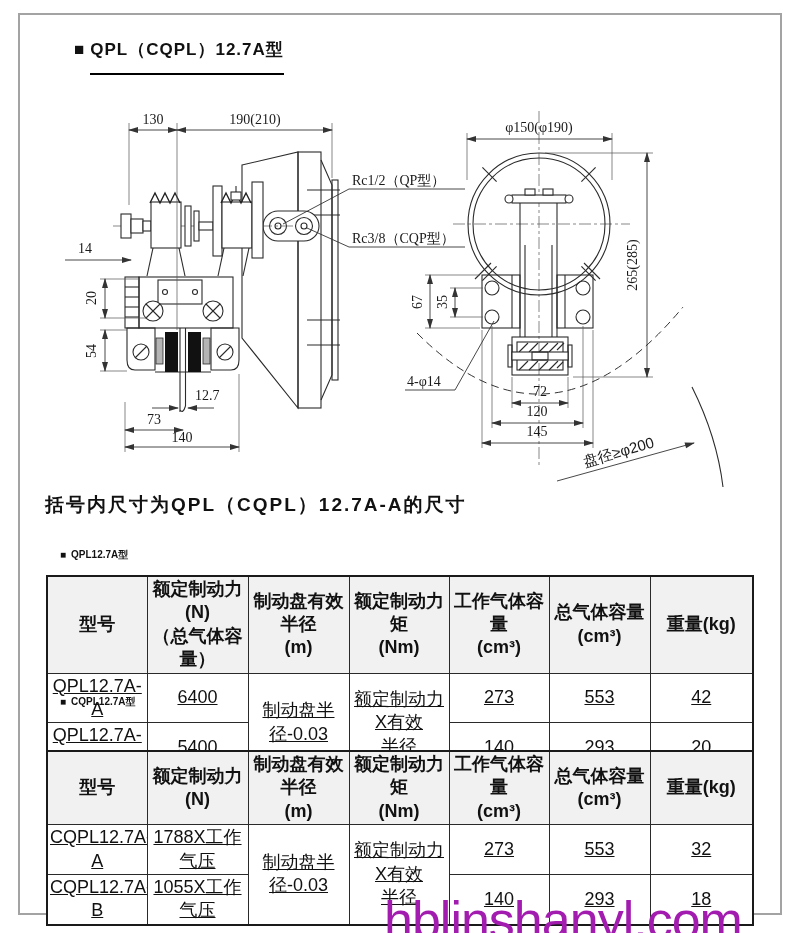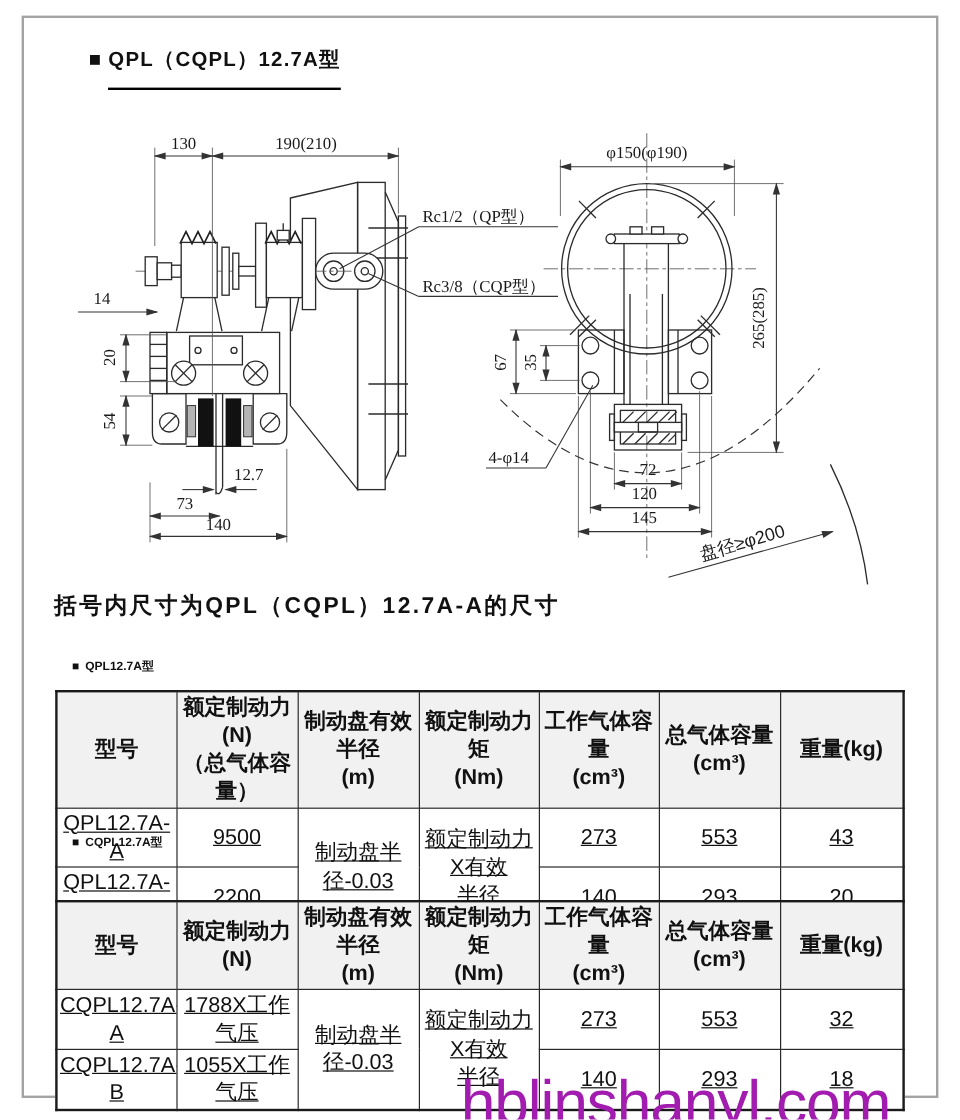--- a/index.html
+++ b/index.html
@@ -321,33 +321,33 @@
           <span class="l">总气体容量</span>
           <span class="l">(cm³)</span>
         </th>
     <th>
           <span class="l">重量(kg)</span>
           <span class="l"></span>
         </th>
   </tr>
   <tr>
     <td>QPL12.7A-A</td>
-    <td>9500</td>
+    <td>6400</td>
     <td rowspan="2">制动盘半径-0.03</td>
     <td rowspan="2">
           <span class="l">额定制动力X有效</span>
           <span class="l">半径</span>
         </td>
     <td>273</td>
     <td>553</td>
-    <td>43</td>
+    <td>42</td>
   </tr>
   <tr>
     <td>QPL12.7A-B</td>
-    <td>2200</td>
+    <td>5400</td>
     <td>140</td>
     <td>293</td>
     <td>20</td>
   </tr>
 </tbody>
   </table>
 
 <div class="sec" style="left:60px;top:695px;">
   <span class="bullet">■</span><span>CQPL12.7A型</span>
 </div>

